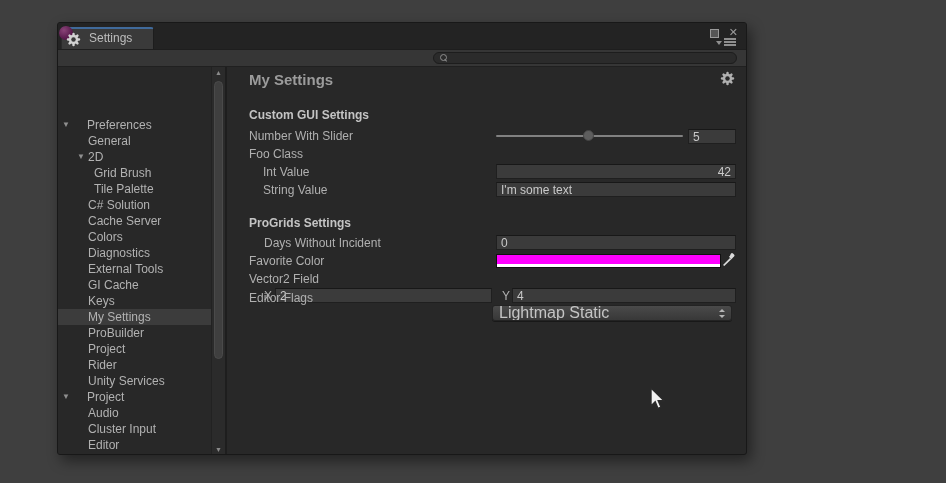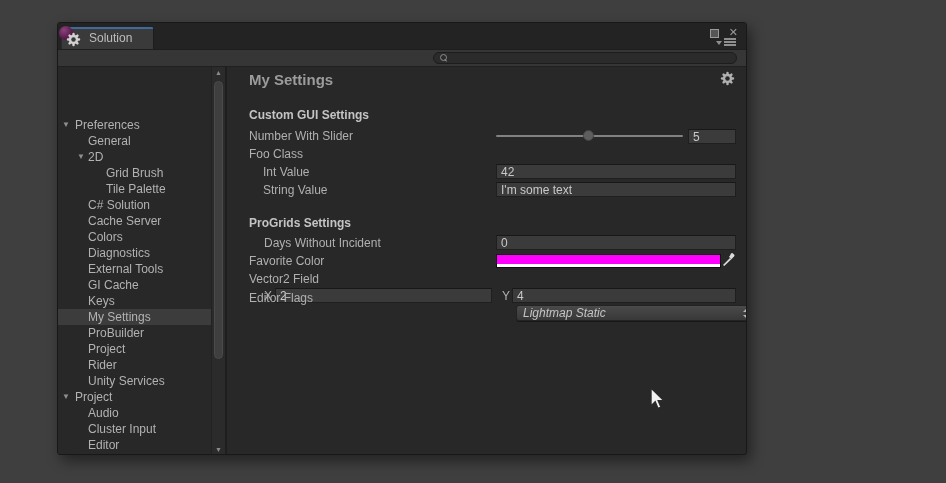--- a/index.html
+++ b/index.html
@@ -44,23 +44,23 @@
   .mag{position:absolute;left:6px;top:1px;width:8px;height:8px;}
   .mag .lens{position:absolute;left:0;top:0;width:5px;height:5px;border:1px solid #8d8d8d;border-radius:50%;}
   .mag .tail{position:absolute;left:5px;top:5px;width:3px;height:1px;background:#8d8d8d;transform:rotate(45deg);transform-origin:0 0;}
   .search-input{position:absolute;left:16px;top:0;width:270px;height:10px;background:transparent;border:none;outline:none;color:#cfcfcf;font-size:10px;font-family:inherit;}
   
   .sidebar{position:absolute;left:0;top:44px;width:153px;height:389px;background:#282828;}
   .trow{position:absolute;left:0;width:153px;height:16px;color:#b2b2b2;font-size:12px;line-height:16px;white-space:nowrap;}
   .trow.selected{background:#3c3c3c;width:167px;}
   .trow .tri{position:absolute;top:0;font-size:8px;color:#8f8f8f;line-height:16px;}
   .trow .lbl{position:absolute;top:0;}
-  .d0 .tri{left:4px;} .d0 .lbl{left:17px;}
+  .d0 .tri{left:4px;} .d0 .lbl{left:29px;}
   .d1 .tri{left:19px;} .d1 .lbl{left:30px;}
-  .d2 .lbl{left:48px;text-align:center;}
+  .d2 .lbl{left:36px;text-align:center;}
   
   .vscroll{position:absolute;left:153px;top:44px;width:14px;height:389px;background:#2b2b2b;border-left:1px solid #222;box-sizing:border-box;}
   .vscroll .arrow{position:absolute;left:0;width:13px;text-align:center;font-size:7px;color:#8a8a8a;line-height:10px;}
   .vscroll .thumb{position:absolute;left:2px;top:14px;width:9px;height:278px;background:#3f3f3f;border:1px solid #4a4a4a;border-radius:5px;box-sizing:border-box;}
   .divider{position:absolute;left:167px;top:44px;width:2px;height:389px;background:#1e1e1e;}
   
   .panel-title{position:absolute;left:191px;top:48px;font-size:15px;font-weight:bold;color:#9c9c9c;}
   .panel-gear{position:absolute;left:662px;top:48px;width:15px;height:15px;}
   .sect{position:absolute;left:191px;font-size:12px;font-weight:bold;color:#c4c4c4;}
   .flabel{position:absolute;font-size:12px;color:#b0b0b0;line-height:15px;white-space:nowrap;}
@@ -71,39 +71,39 @@
   
   .slider-track{position:absolute;left:438px;top:112px;width:187px;height:2px;background:#818181;border-radius:1px;}
   .slider-handle{position:absolute;left:525px;top:107px;width:11px;height:11px;border-radius:50%;background:#5e5e5e;border:1px solid #444;box-sizing:border-box;}
   
   .swatch{position:absolute;left:438px;top:231px;width:225px;height:14px;border:1px solid #101010;box-sizing:border-box;}
   .swatch .rgb{position:absolute;left:0;top:0;width:100%;height:9px;}
   .swatch .alpha{position:absolute;left:0;bottom:0;width:100%;height:3px;background:#ffffff;}
   .eyedrop{position:absolute;left:663px;top:228px;width:15px;height:16px;}
   
   .dropdown{
-    position:absolute;left:458px;top:282px;width:240px;height:16px;box-sizing:border-box;
+    position:absolute;left:434px;top:282px;width:240px;height:16px;box-sizing:border-box;
     background:linear-gradient(#4a4a4a,#383838);border:1px solid #232323;border-radius:3px;
-    color:#c5c5c5;font-size:12px;line-height:14px;padding:0 16px 0 6px;
-    box-shadow:0 1px 0 rgba(0,0,0,.4);white-space:nowrap;overflow:hidden;font-style:italic;
+    color:#c5c5c5;font-size:16px;line-height:14px;padding:0 16px 0 6px;
+    box-shadow:0 1px 0 rgba(0,0,0,.4);white-space:nowrap;overflow:hidden;
   }
   .dd-arrows{position:absolute;right:5px;top:3px;width:7px;height:9px;}
   .dd-arrows .up{position:absolute;left:0;top:0;width:0;height:0;border-left:3px solid transparent;border-right:3px solid transparent;border-bottom:3px solid #b5b5b5;}
   .dd-arrows .dn{position:absolute;left:0;bottom:0;width:0;height:0;border-left:3px solid transparent;border-right:3px solid transparent;border-top:3px solid #b5b5b5;}
   
   .cursor{position:absolute;left:648px;top:387px;width:18px;height:26px;z-index:50;}
 </style>
 </head>
 <body>
 
 <div class="window">
 
   <div class="titlebar">
     <div class="tab">
-      <span>Solution</span>
+      <span>Settings</span>
     </div>
     <div class="unity-icon">
       <div class="unity-sphere"></div>
       <svg class="unity-gear" width="15" height="15" viewBox="0 0 16 16">
         <g fill="#d2d2d2">
           <rect x="6.7" y="0.8" width="2.6" height="14.4" rx="1.2"></rect>
           <rect x="6.7" y="0.8" width="2.6" height="14.4" rx="1.2" transform="rotate(45 8 8)"></rect>
           <rect x="6.7" y="0.8" width="2.6" height="14.4" rx="1.2" transform="rotate(90 8 8)"></rect>
           <rect x="6.7" y="0.8" width="2.6" height="14.4" rx="1.2" transform="rotate(135 8 8)"></rect>
           <circle cx="8" cy="8" r="5"></circle>
@@ -230,21 +230,21 @@
   <div class="sect" style="top:85px">Custom GUI Settings</div>
 
   <div class="flabel" style="left:191px;top:106px">Number With Slider</div>
   <div class="slider-track"></div>
   <div class="slider-handle"></div>
   <input class="tfield" style="left: 630px; top: 106px; width: 48px; height: 15px;" value="5">
 
   <div class="flabel" style="left:191px;top:124px">Foo Class</div>
 
   <div class="flabel" style="left:205px;top:142px">Int Value</div>
-  <input class="tfield" style="left: 438px; top: 141px; width: 240px; height: 15px;" value="42">
+  <input class="tfield" style="left: 438px; top: 141px; width: 240px; height: 15px; text-align: right;" value="42">
 
   <div class="flabel" style="left:205px;top:160px">String Value</div>
   <input class="tfield" style="left: 438px; top: 159px; width: 240px; height: 15px;" value="I'm some text">
 
   <div class="sect" style="top:193px">ProGrids Settings</div>
 
   <div class="flabel" style="left:206px;top:213px">Days Without Incident</div>
   <input class="tfield" style="left: 438px; top: 212px; width: 240px; height: 15px;" value="0">
 
   <div class="flabel" style="left:191px;top:231px">Favorite Color</div>

